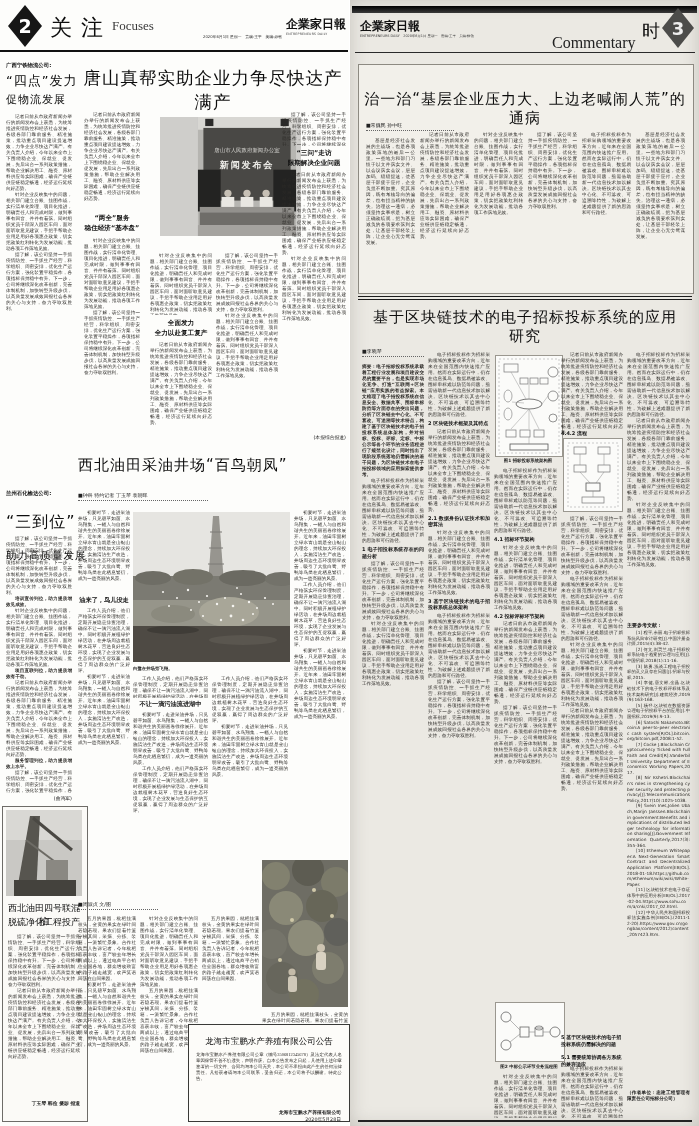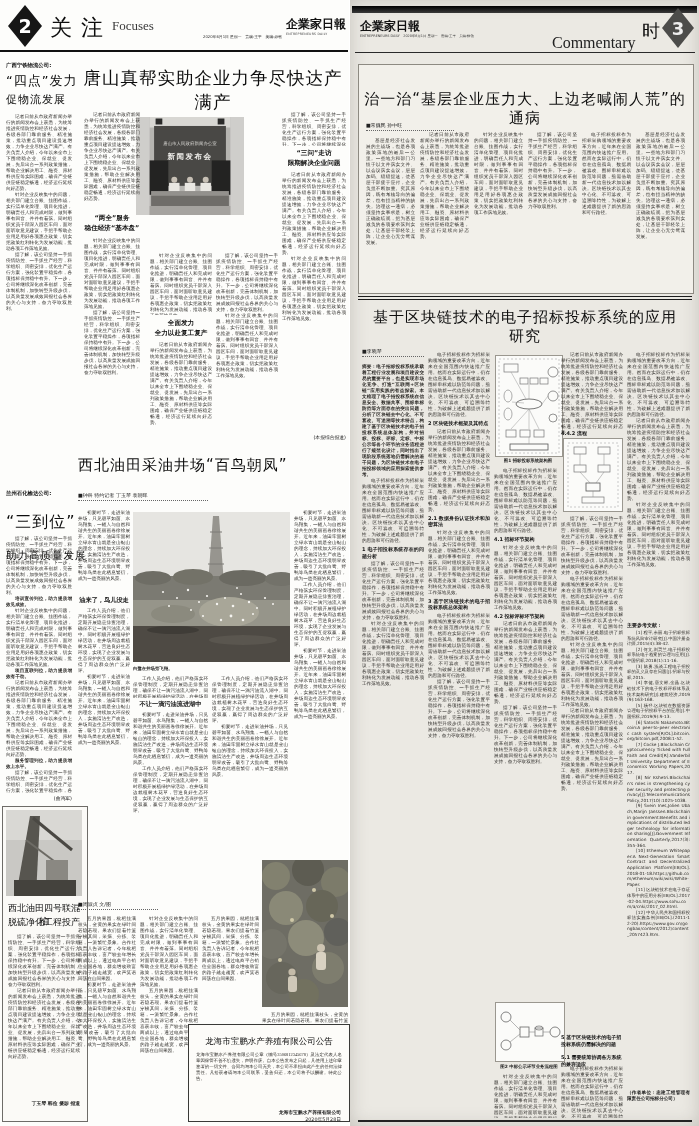--- a/index.html
+++ b/index.html
@@ -57,21 +57,21 @@
     <div class="abs hd" style="left:6px;top:72px;font-size:13px;">“四点”发力</div>
     <div class="abs hd" style="left:6px;top:92px;font-size:11px;">促物流发展</div>
     <div class="abs bt" style="left:6px;top:114px;width:66px;height:366px;">
       <p>记者日前从市政府新闻办举行的新闻发布会上获悉，为统筹推进疫情防控和经济社会发展，各级各部门靠前服务、精准施策，推动重点项目建设提速增效，力争企业尽快达产满产。有关负责人介绍，今年以来全市上下围绕稳企业、保就业、促发展，先后出台一系列政策措施，帮助企业解决用工、融资、原材料供应等实际困难，确保产业链供应链稳定畅通，经济运行延续向好态势。</p>
       <p>针对企业反映集中的问题，相关部门建立台账、挂图作战，实行清单化管理、项目化推进，明确责任人和完成时限，做到事事有回音、件件有着落。同时组织党员干部深入园区车间，面对面听取意见建议，手把手帮助企业用足用好各项惠企政策，切实把政策红利转化为发展动能，推动各项工作落地见效。</p>
       <p>据了解，该公司坚持一手抓疫情防控、一手抓生产经营，科学组织、周密安排，优化生产运行方案，强化装置平稳操作，各项指标保持稳中有升。下一步，公司将继续深化改革创新，完善体制机制，加快转型升级步伐，以高质量发展成效回报社会各界的关心与支持，奋力夺取双胜利。</p>
     </div>
 
     <div class="abs hd centered" style="left:82px;top:66px;width:262px;font-size:17.5px;">唐山真帮实助企业力争尽快达产满产</div>
 
-    <div class="abs ph" style="left:136px;top:117px;width:108px;height:98px;">
+    <div class="abs ph" style="left:160px;top:117px;width:108px;height:119px;padding-left:33px;">
       <svg viewBox="0 0 108 131">
         <rect width="108" height="131" fill="#b6b5b1"></rect>
         <rect width="108" height="14" fill="#d8d7d3"></rect>
         <rect x="8" y="2" width="9" height="8" fill="#2b2b2a"></rect>
           <rect x="91" y="2" width="9" height="8" fill="#2b2b2a"></rect>
         <rect x="6" y="12" width="96" height="80" fill="#494845"></rect>
         <text x="54" y="38" text-anchor="middle" font-size="6" fill="#d9d8d4">唐山市人民政府新闻办公室</text>
         <text x="54" y="56" text-anchor="middle" font-size="10" font-weight="bold" fill="#efeeea" letter-spacing="2">新闻发布会</text>
         <rect x="0" y="58" width="25" height="46" fill="#232322"></rect>
         <rect x="83" y="58" width="25" height="46" fill="#232322"></rect>

